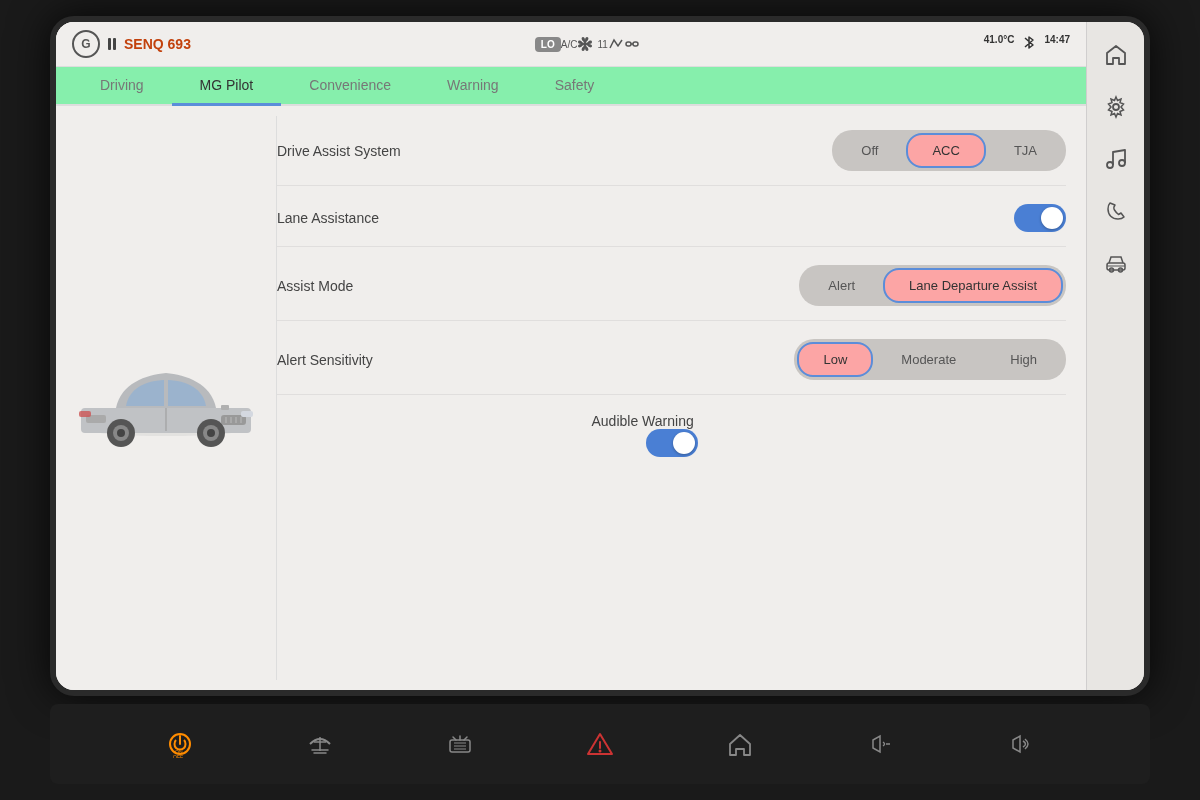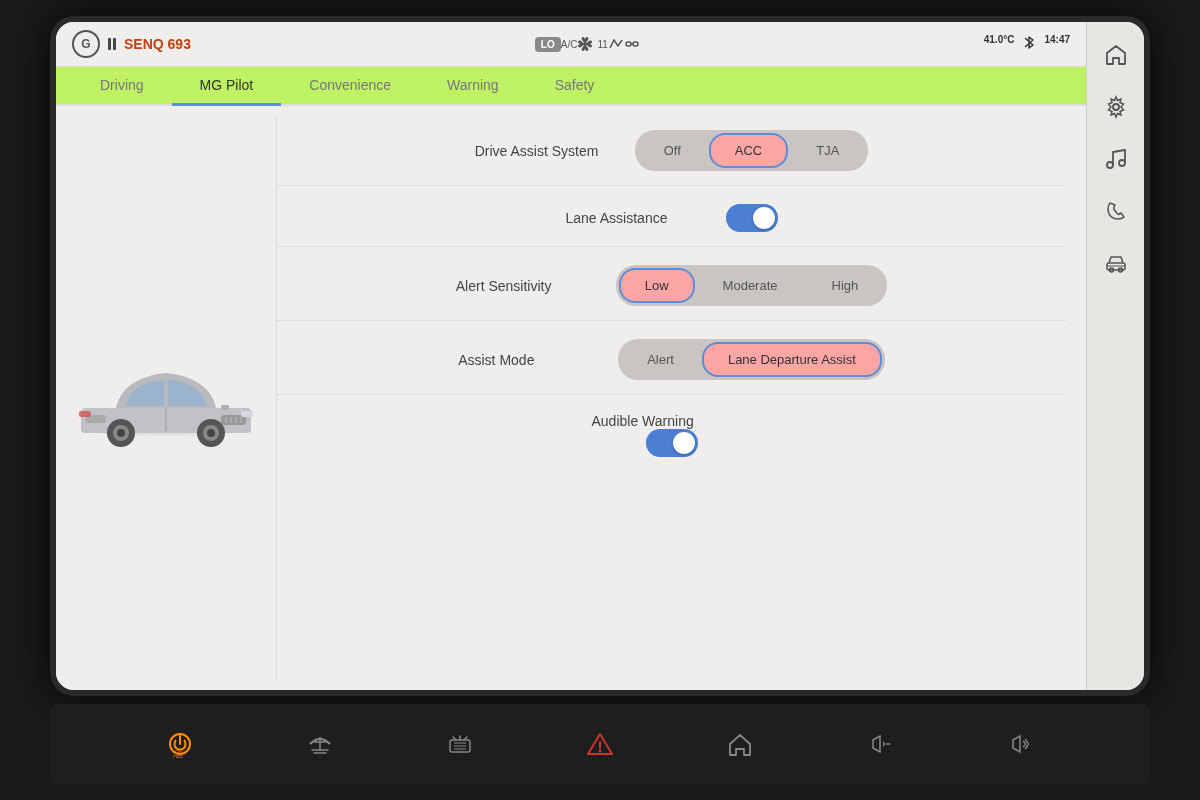--- a/index.html
+++ b/index.html
@@ -121,21 +121,21 @@
       color: #333;
       display: flex;
       align-items: flex-start;
       gap: 8px;
     }
 
     
     .tab-nav {
       display: flex;
       align-items: flex-start;
-      background: #bef264;
+      background: #86efac;
       padding: 0 16px;
       border-bottom: 2px solid #ddd;
     }
 
     .tab-item {
       padding: 10px 28px;
       font-size: 14px;
       color: #777;
       cursor: pointer;
       border-bottom: 3px solid transparent;
@@ -178,21 +178,21 @@
       flex: 1;
       display: flex;
       flex-direction: column;
       padding: 10px 20px 10px 0;
       gap: 4px;
     }
 
     .setting-row {
       display: flex;
       align-items: center;
-      justify-content: center;
+      justify-content: space-between;
       padding: 14px 0;
       border-bottom: 1px solid #e0dedd;
     }
 
     .setting-row:last-child {
       border-bottom: none;
       flex-direction: column;
     }
 
     .setting-label {
@@ -446,41 +446,41 @@
           </div>
 
           <div class="setting-row">
             <span class="setting-label">Lane Assistance</span>
             <div class="setting-control">
               <div class="toggle-switch"></div>
             </div>
           </div>
 
           <div class="setting-row">
+            <span class="setting-label">Assist Mode</span>
+            <div class="setting-control">
+              <div class="segmented-control">
+                <div class="seg-option">Alert</div>
+                <div class="seg-option selected">Lane Departure Assist</div>
+              </div>
+            </div>
+          </div>
+
+          <div class="setting-row">
             <span class="setting-label">Alert Sensitivity</span>
             <div class="setting-control">
               <div class="segmented-control">
                 <div class="seg-option selected">Low</div>
                 <div class="seg-option">Moderate</div>
                 <div class="seg-option">High</div>
               </div>
             </div>
           </div>
 
           <div class="setting-row">
-            <span class="setting-label">Assist Mode</span>
-            <div class="setting-control">
-              <div class="segmented-control">
-                <div class="seg-option">Alert</div>
-                <div class="seg-option selected">Lane Departure Assist</div>
-              </div>
-            </div>
-          </div>
-
-          <div class="setting-row">
             <span class="setting-label">Audible Warning</span>
             <div class="setting-control">
               <div class="toggle-switch"></div>
             </div>
           </div>
 
         </div>
       </div>
     </div>
 

